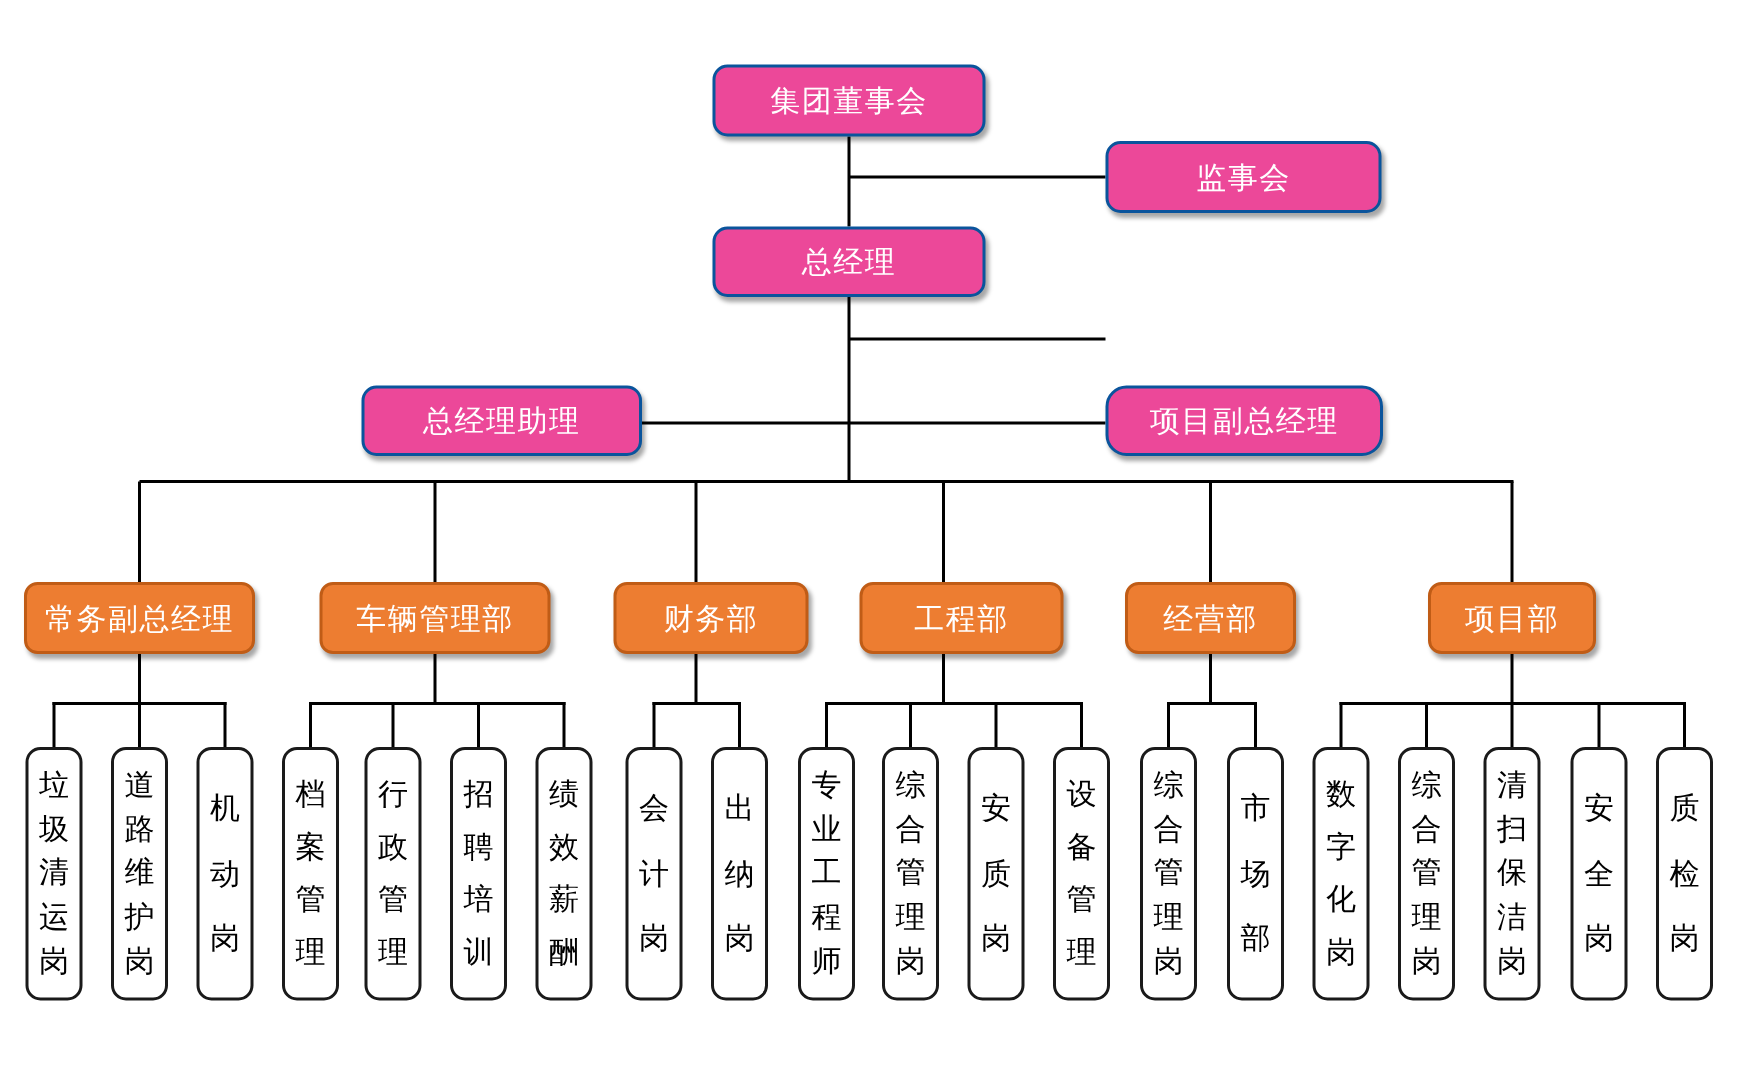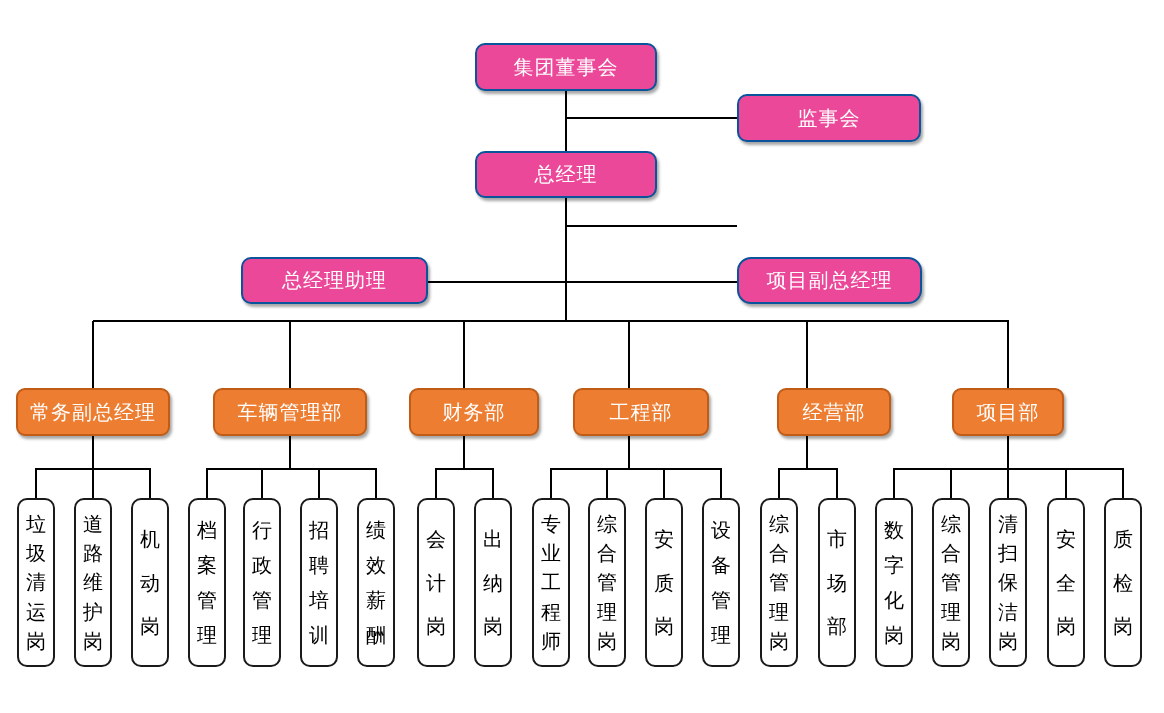--- a/index.html
+++ b/index.html
@@ -106,21 +106,21 @@
   <div class="exec" style="left:475px;top:43px;width:182px;">集团董事会</div>
   <div class="exec" style="left:737px;top:94px;width:184px;">监事会</div>
   <div class="exec" style="left:475px;top:151px;width:182px;height:47px;text-align:right;">总经理</div>
   <div class="exec" style="left:241px;top:257px;width:187px;height:47px;">总经理助理</div>
   <div class="exec" style="left:737px;top:257px;width:185px;height:47px;border-radius:14px;">项目副总经理</div>
 
   <div class="dept" style="left:16px;width:154px;">常务副总经理</div>
   <div class="dept" style="left:213px;width:154px;">车辆管理部</div>
   <div class="dept" style="left:409px;width:130px;">财务部</div>
   <div class="dept" style="left:573px;width:136px;">工程部</div>
-  <div class="dept" style="left:750px;width:114px;margin-left:27px;">经营部</div>
+  <div class="dept" style="left:750px;width:114px;">经营部</div>
   <div class="dept" style="left:952px;width:112px;">项目部</div>
 
   <div class="pos vtext" style="left:17px;">
       <span>垃</span>
       <span>圾</span>
       <span>清</span>
       <span>运</span>
       <span>岗</span>
     </div>
   <div class="pos vtext" style="left:74px;">

